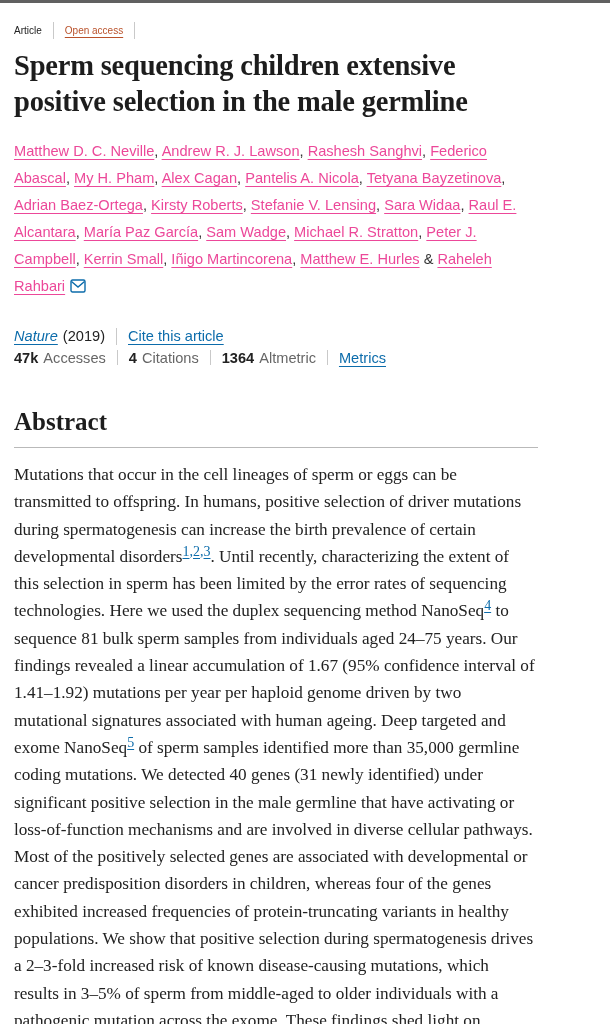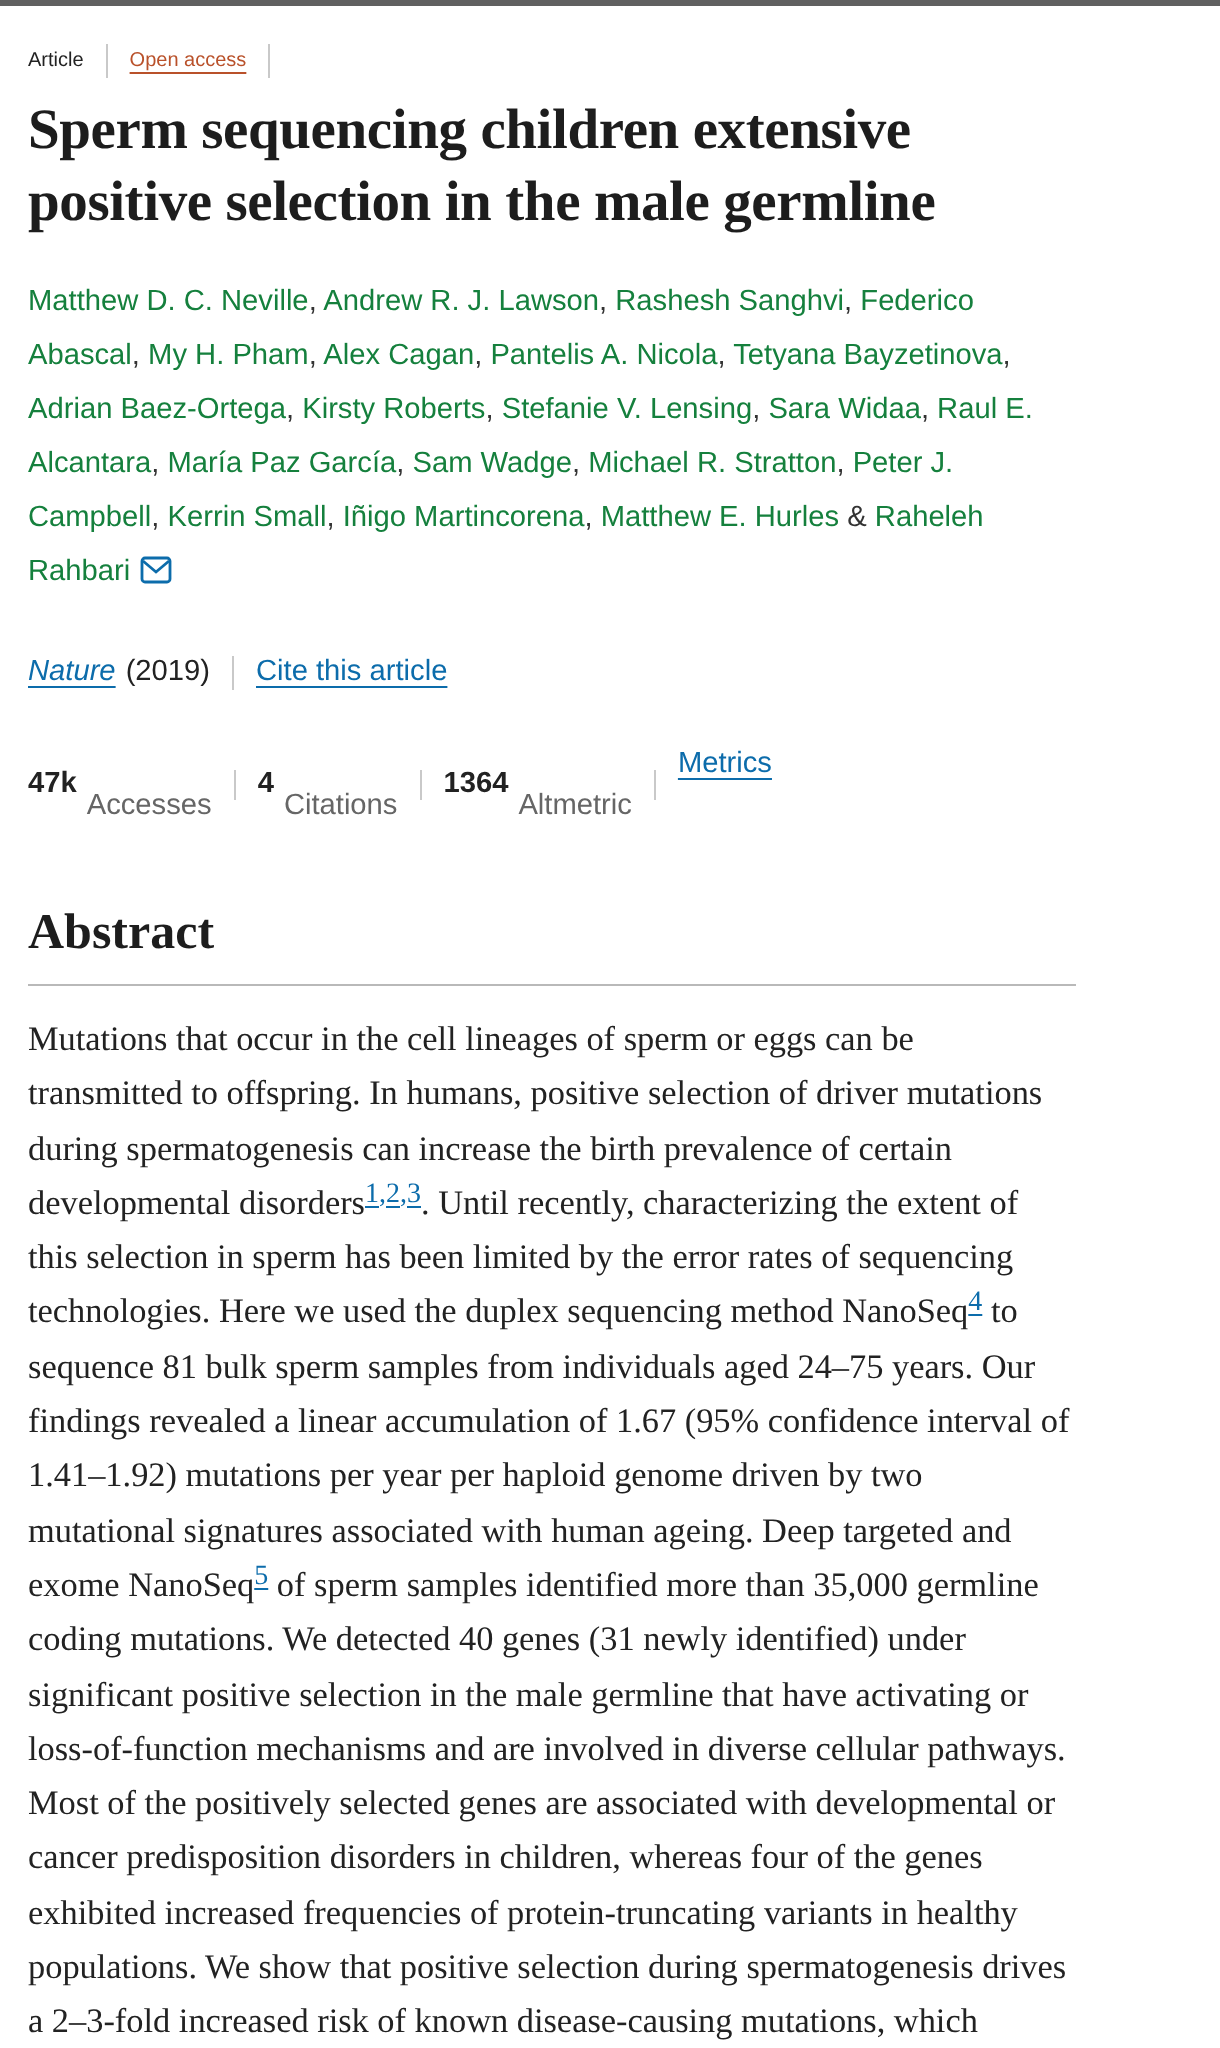--- a/index.html
+++ b/index.html
@@ -53,56 +53,57 @@
     margin-bottom: 17px;
   }
   
   .authors {
     font-size: 14.6px;
     line-height: 27px;
     color: #333;
     margin-bottom: 28px;
   }
   .author-link {
-    color: #15803d;
+    color: #ec4899;
+    text-decoration: underline;
     text-underline-offset: 3px;
     text-decoration-thickness: 1px;
     text-align: right;
   }
   .mail-icon-svg {
     vertical-align: -2px;
     margin-left: 5px;
   }
   
   .journal-row {
     display: flex;
     align-items: center;
     font-size: 14.6px;
-    margin-bottom: 29px;
+    margin-bottom: 5px;
   }
   .journal-name {
     color: #0c6cab;
     font-style: italic;
     text-decoration: underline;
     text-underline-offset: 3px;
   }
   .journal-year { margin-left: 5px; color: #222; }
   .cite-link, .metrics-link {
     color: #0c6cab;
     text-decoration: underline;
     text-underline-offset: 3px;
   }
   
   .metrics-row {
     display: flex;
     font-size: 14.6px;
     margin-bottom: 42px;
   }
   .metric-value { font-weight: 700; color: #222; margin-right: 5px; }
-  .metric-label { color: #666; margin-top: 21px; }
+  .metric-label { color: #666; }
   
   .abstract-heading {
     font-family: "Liberation Serif", serif;
     font-weight: 700;
     font-size: 25px;
     color: #1d1d1d;
     margin-bottom: 11px;
   }
   .abstract-rule {
     border: none;

